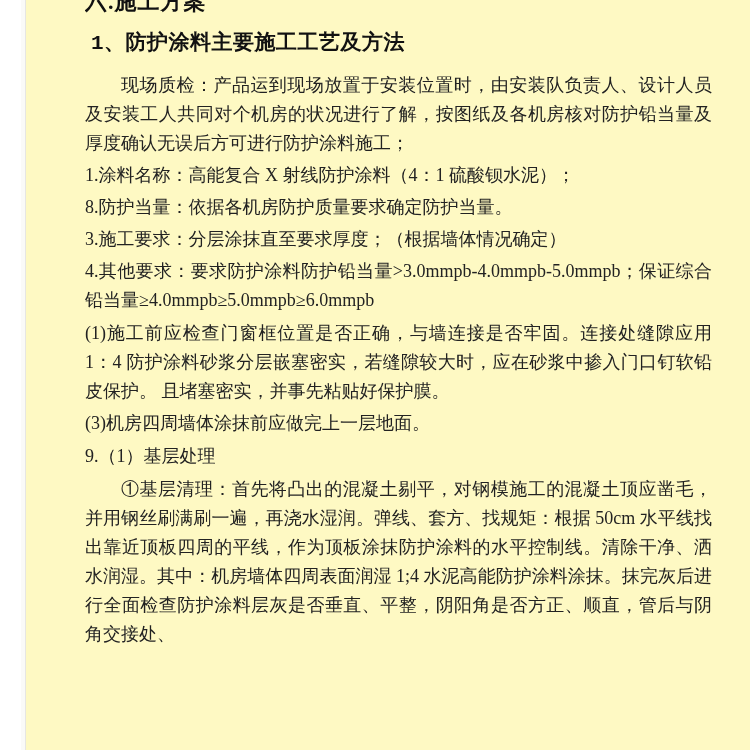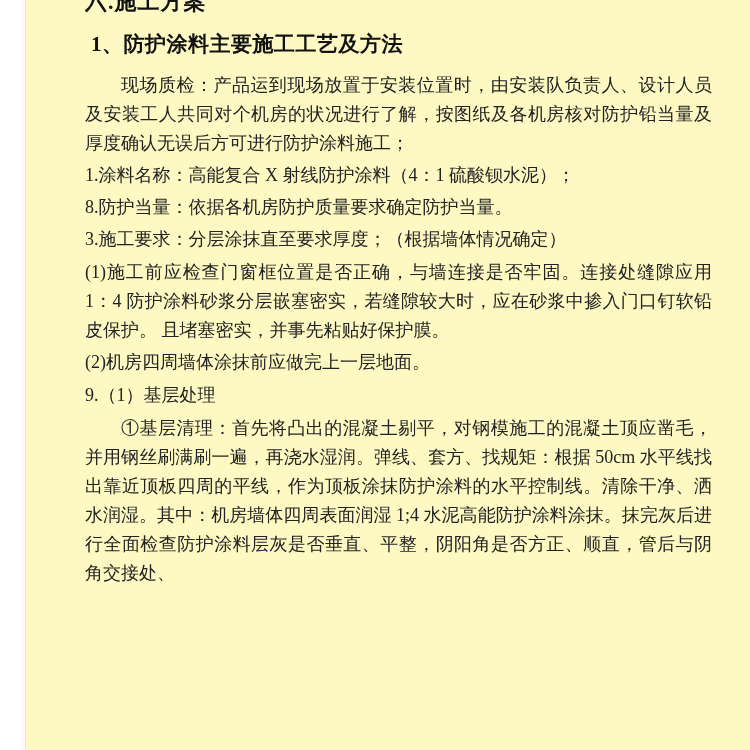--- a/index.html
+++ b/index.html
@@ -49,20 +49,21 @@
     color: #111;
     letter-spacing: 1px;
   }
   h2.doc-subtitle {
     margin: 10px 0 0 6px;
     font-size: 21px;
     line-height: 32px;
     font-weight: bold;
     color: #111;
     letter-spacing: 0.5px;
+    font-family: Liberation Mono, monospace;
   }
   .body-text p {
     margin: 0 0 3px 0;
     font-size: 18px;
     line-height: 29px;
     text-align: justify;
     text-justify: inter-character;
     word-break: break-all;
     color: #222;
   }
@@ -81,19 +82,20 @@
   <div class="content">
     <h1 class="doc-title">六.施工方案</h1>
 
     <h2 class="doc-subtitle">1、防护涂料主要施工工艺及方法</h2>
 
     <div class="body-text">
       <p class="indent first">现场质检：产品运到现场放置于安装位置时，由安装队负责人、设计人员及安装工人共同对个机房的状况进行了解，按图纸及各机房核对防护铅当量及厚度确认无误后方可进行防护涂料施工；</p>
       <p>1.涂料名称：高能复合 X 射线防护涂料（4：1 硫酸钡水泥）；</p>
       <p>8.防护当量：依据各机房防护质量要求确定防护当量。</p>
       <p>3.施工要求：分层涂抹直至要求厚度；（根据墙体情况确定）</p>
+      <p>4.其他要求：要求防护涂料防护铅当量&gt;3.0mmpb-4.0mmpb-5.0mmpb；保证综合铅当量≥4.0mmpb≥5.0mmpb≥6.0mmpb</p>
       <p class="mt2">(1)施工前应检查门窗框位置是否正确，与墙连接是否牢固。连接处缝隙应用 1：4 防护涂料砂浆分层嵌塞密实，若缝隙较大时，应在砂浆中掺入门口钉软铅皮保护。 且堵塞密实，并事先粘贴好保护膜。</p>
-      <p>(2)机房四周墙体涂抹前应做完上一层地面。</p>
+      <p>(3)机房四周墙体涂抹前应做完上一层地面。</p>
       <p class="mt2">9.（1）基层处理</p>
       <p class="indent mt2">①基层清理：首先将凸出的混凝土剔平，对钢模施工的混凝土顶应凿毛，并用钢丝刷满刷一遍，再浇水湿润。弹线、套方、找规矩：根据 50cm 水平线找出靠近顶板四周的平线，作为顶板涂抹防护涂料的水平控制线。清除干净、洒水润湿。其中：机房墙体四周表面润湿 1;4 水泥高能防护涂料涂抹。抹完灰后进行全面检查防护涂料层灰是否垂直、平整，阴阳角是否方正、顺直，管后与阴角交接处、</p>
     </div>
   </div>
 </div>
 
 </body></html>

